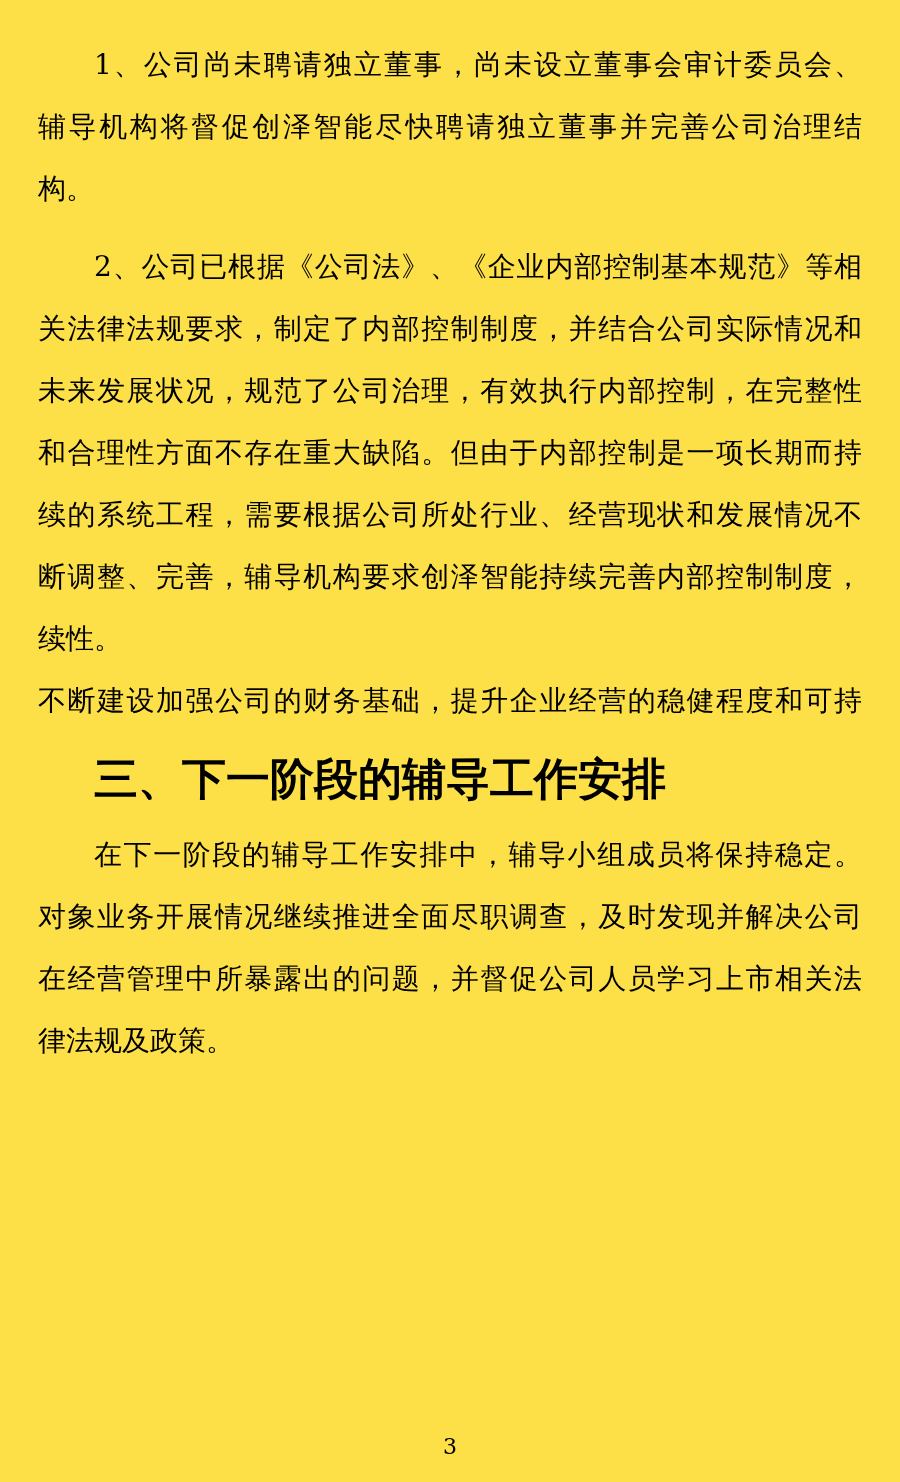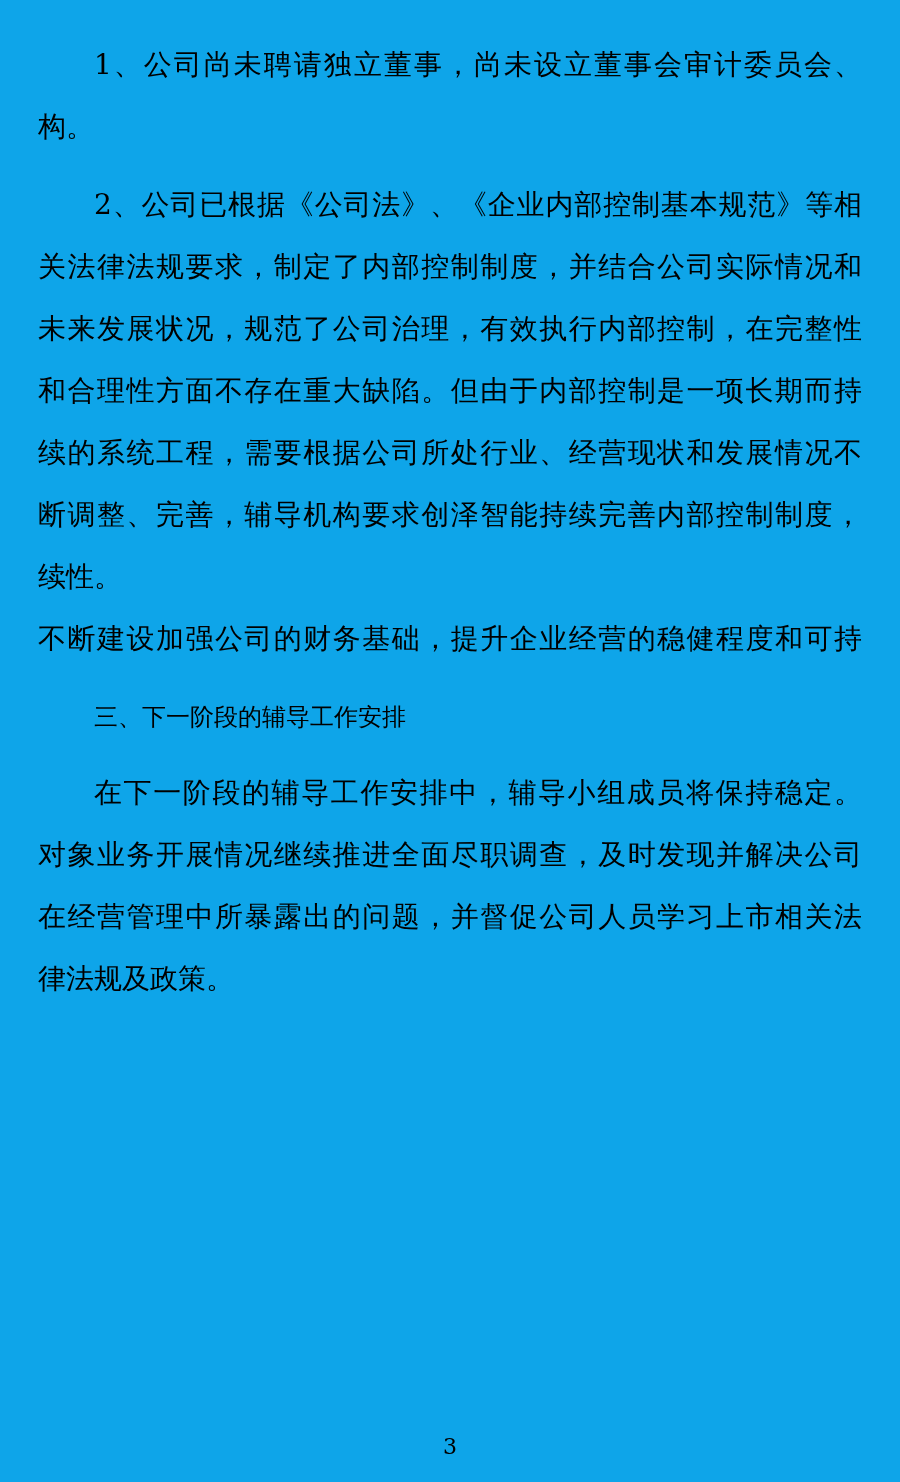--- a/index.html
+++ b/index.html
@@ -4,21 +4,21 @@
 <style>
   html, body {
     margin: 0;
     padding: 0;
     background: #ffffff;
   }
   .page {
     position: relative;
     width: 900px;
     height: 1482px;
-    background: #0ea5e9;
+    background: #fde047;
     color: #000000;
     overflow: hidden;
   }
   .content {
     position: absolute;
     left: 38px;
     top: 34px;
     width: 824px;
   }
   .para {
@@ -36,22 +36,22 @@
   .line.first {
     text-indent: 56px;
   }
   .line.plast {
     text-align: left;
     text-align-last: left;
   }
   .heading {
     margin: 0 0 14px 0;
     font-family: "DejaVu Sans", sans-serif;
-    font-weight: normal;
-    font-size: 24px;
+    font-weight: bold;
+    font-size: 44px;
     line-height: 62px;
     text-indent: 56px;
     color: #000000;
   }
   .page-number {
     position: absolute;
     left: 0;
     right: 0;
     top: 1432px;
     text-align: center;
@@ -62,20 +62,21 @@
   }
 </style>
 </head>
 <body>
 
 <div class="page">
   <div class="content">
 
     <div class="para">
       <div class="line first">1、公司尚未聘请独立董事，尚未设立董事会审计委员会、</div>
+      <div class="line">辅导机构将督促创泽智能尽快聘请独立董事并完善公司治理结</div>
       <div class="line plast">构。</div>
     </div>
 
     <div class="para">
       <div class="line first">2、公司已根据《公司法》、《企业内部控制基本规范》等相</div>
       <div class="line">关法律法规要求，制定了内部控制制度，并结合公司实际情况和</div>
       <div class="line">未来发展状况，规范了公司治理，有效执行内部控制，在完整性</div>
       <div class="line">和合理性方面不存在重大缺陷。但由于内部控制是一项长期而持</div>
       <div class="line">续的系统工程，需要根据公司所处行业、经营现状和发展情况不</div>
       <div class="line">断调整、完善，辅导机构要求创泽智能持续完善内部控制制度，</div>

